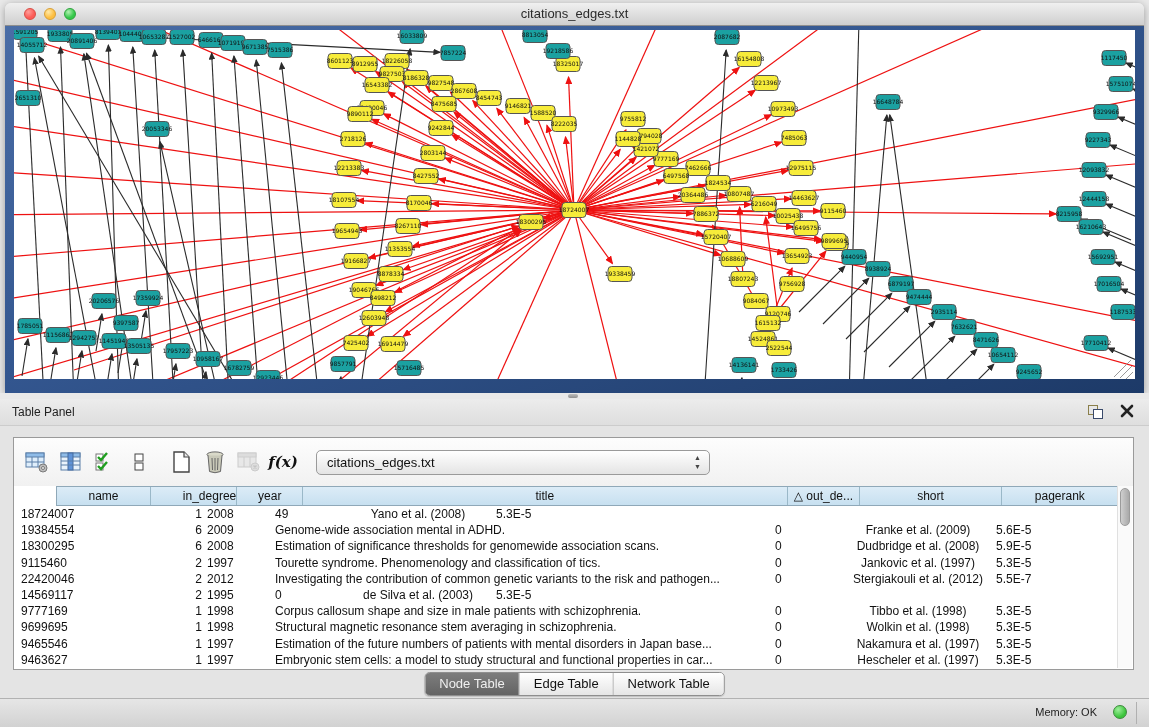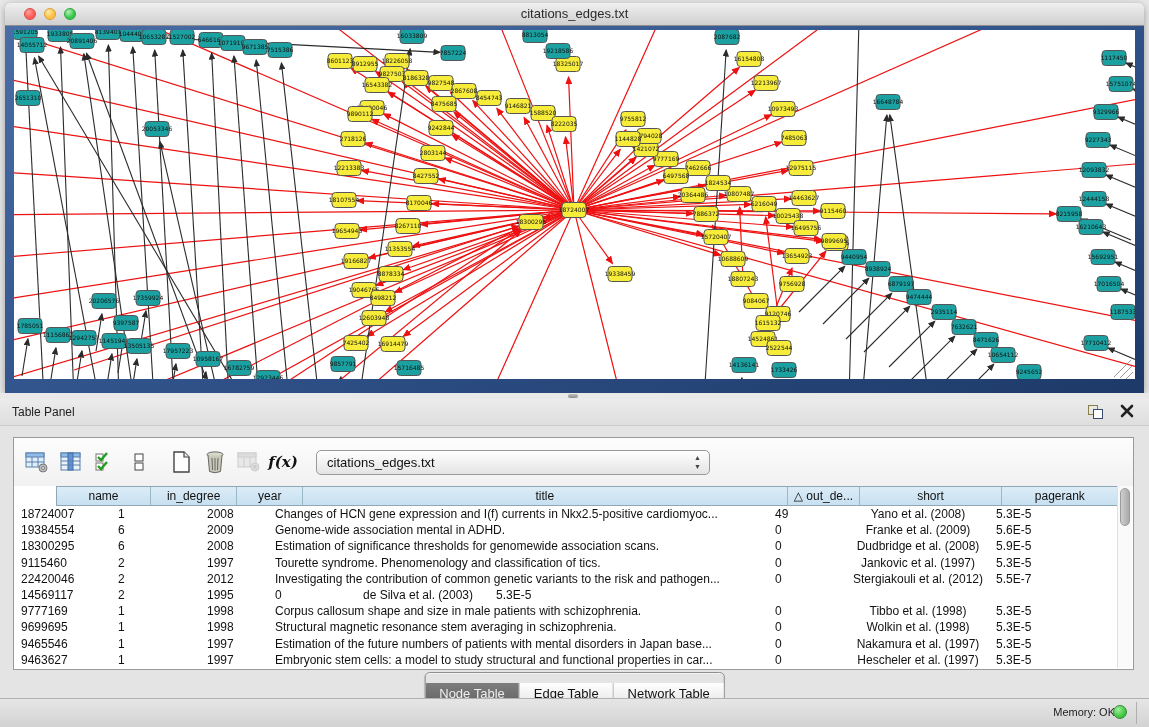--- a/index.html
+++ b/index.html
@@ -56,39 +56,39 @@
   
   .tbl{position:absolute;left:2px;top:48px;width:1103px;}
   .thead{display:flex;height:20px;border:1px solid #8fa8b8;box-sizing:border-box;
     background:linear-gradient(#dcecf7,#c7e0f0);margin-left:40px;}
   .th{font-size:12px;color:#111;text-align:center;line-height:18px;border-right:1px solid #9ab8c8;
       box-sizing:border-box;overflow:hidden;white-space:nowrap;cursor:pointer;}
   .th:last-child{border-right:none;}
   .trow{display:flex;height:16.2px;font-size:12px;color:#111;cursor:default;}
   .td{overflow:hidden;white-space:nowrap;box-sizing:border-box;padding:0 0 0 5px;line-height:16px;}
   .td.center{text-align:center;padding:0;}
-  .col-name{width:97px;} .col-in{width:89px;} .col-year{width:68px;} .col-title{width:500px;}
+  .col-name{width:97px;} .col-in{width:89px;text-align:right;} .col-year{width:68px;} .col-title{width:500px;}
   .col-out{width:75px;} .col-short{width:146px;} .col-pr{width:120px;}
   .vscroll{position:absolute;right:1px;top:48px;width:14px;height:182px;background:#fafafa;
     border-left:1px solid #e0e0e0;}
   .vthumb{position:absolute;left:2px;top:2px;width:10px;height:38px;border-radius:5px;
     background:linear-gradient(90deg,#cfcfcf,#a9a9a9);border:1px solid #9b9b9b;box-sizing:border-box;cursor:pointer;}
   
   .tabsbar{position:absolute;left:0;top:273px;width:100%;height:26px;}
   .seg{position:absolute;left:50%;transform:translateX(-50%);top:0;display:inline-flex;
     border:1px solid #8f8f8f;border-radius:5px;overflow:hidden;
     box-shadow:inset 0 1px 0 rgba(255,255,255,.6),0 1px 1px rgba(0,0,0,.15);}
   .seg .segbtn{font-size:13px;padding:3px 14px 4px 14px;background:linear-gradient(#ffffff,#e6e6e6);
-    color:#111;border-right:1px solid #b0b0b0;cursor:pointer;margin-top:10px;}
+    color:#111;border-right:1px solid #b0b0b0;cursor:pointer;}
   .seg .segbtn:last-child{border-right:none;}
   .seg .segbtn.active{background:linear-gradient(#7d7d7d,#646464);color:#efefef;}
   
   .statusbar{position:absolute;left:0;top:698px;width:1149px;height:29px;
     background:linear-gradient(#e6e6e6,#d2d2d2);border-top:1px solid #b2b2b2;box-sizing:border-box;}
-  .mem{position:absolute;right:34px;top:7px;font-size:11px;color:#222;}
+  .mem{position:absolute;right:52px;top:7px;font-size:11px;color:#222;}
   .memdot{position:absolute;right:22px;top:6px;width:14px;height:14px;border-radius:50%;
     background:radial-gradient(circle at 35% 30%,#9ef09b,#3cc43c 65%);border:1px solid #3b8a3b;box-sizing:border-box;}
   .statdiv{position:absolute;right:12px;top:3px;width:1px;height:22px;background:#b0b0b0;}
 </style>
 </head>
 <body>
 
 <div class="net-window">
   <div class="titlebar">
     <span class="tl red"></span>
@@ -624,21 +624,20 @@
           <span>out_de...</span>
         </div>
         <div class="th col-short">short</div>
         <div class="th col-pr">pagerank</div>
       </div>
       <div id="tbody">
           <div class="trow">
             <div class="td col-name">18724007</div>
             <div class="td col-in">1</div>
             <div class="td col-year">2008</div>
-            <div class="td col-title">Changes of HCN gene expression and I(f) currents in Nkx2.5-positive cardiomyoc...</div>
             <div class="td col-out">49</div>
             <div class="td col-short center">Yano et al. (2008)</div>
             <div class="td col-pr">5.3E-5</div>
           </div>
           <div class="trow">
             <div class="td col-name">19384554</div>
             <div class="td col-in">6</div>
             <div class="td col-year">2009</div>
             <div class="td col-title">Genome-wide association mental in ADHD.</div>
             <div class="td col-out">0</div>

